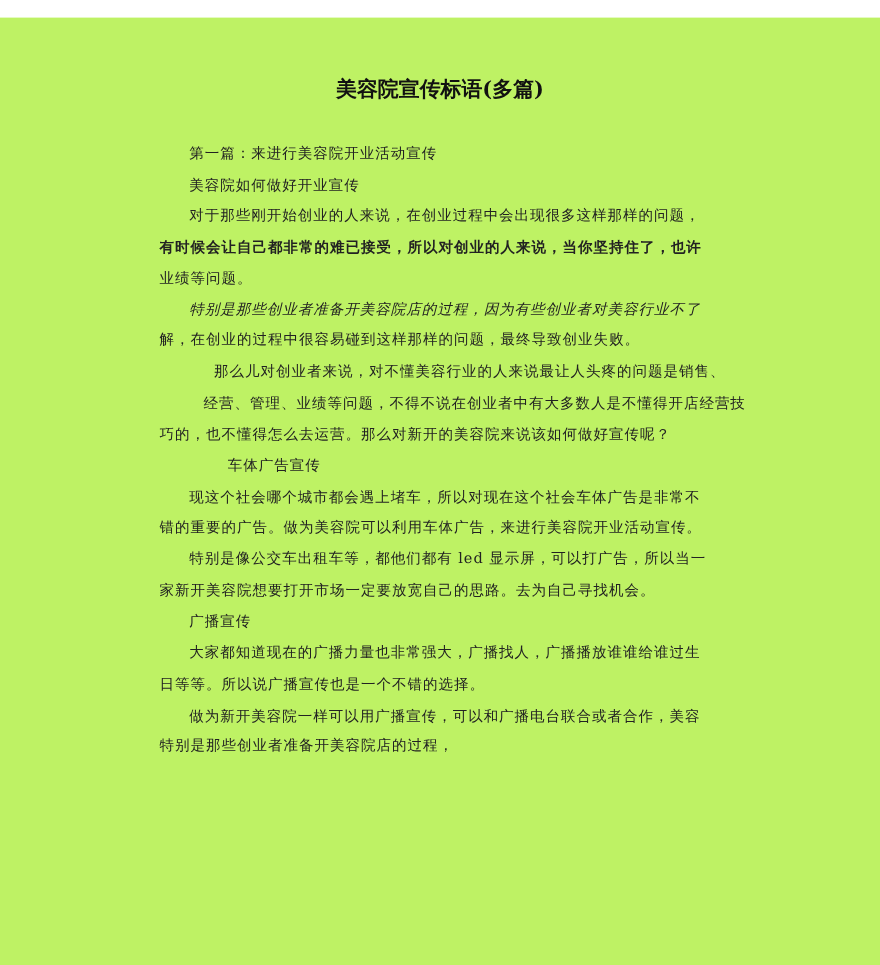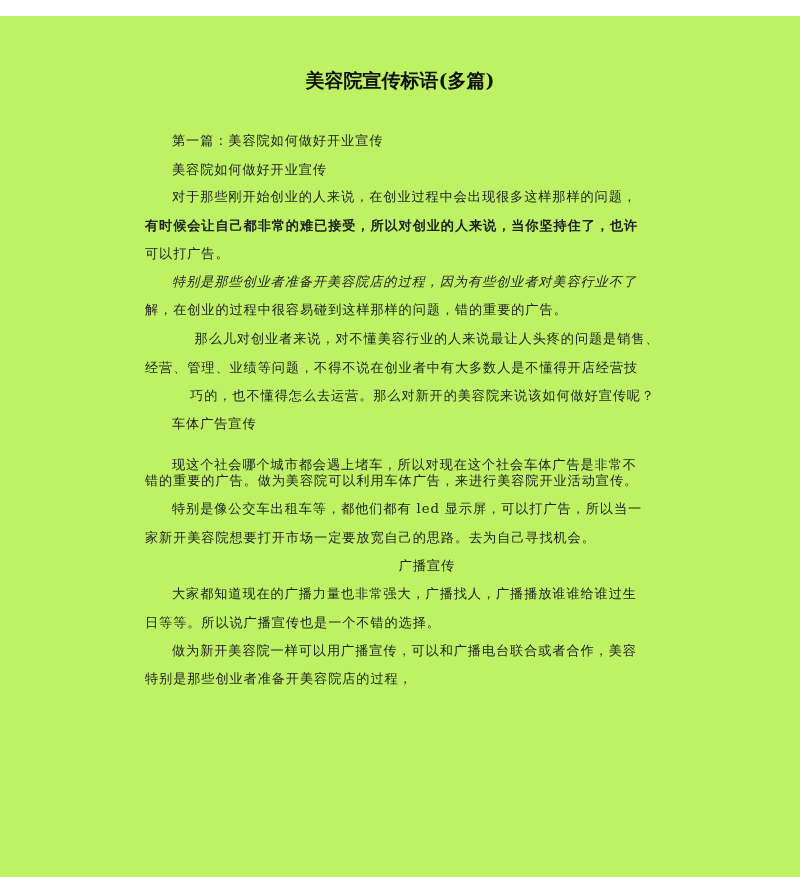--- a/index.html
+++ b/index.html
@@ -45,34 +45,34 @@
       line-height: 18px;
     }
     .indent { left: 172px; }
   </style>
 </head>
 <body>
 
 <div class="page">
   <div class="title">美容院宣传标语(多篇)</div>
   <div id="body-lines">
-      <div class="line indent" style="top: 116px;">第一篇：美容院如何做好开业宣传</div>
+      <div class="line indent" style="top: 116px;">第一篇：来进行美容院开业活动宣传</div>
       <div class="line indent" style="top: 145px;">美容院如何做好开业宣传</div>
       <div class="line indent" style="top: 172px;">对于那些刚开始创业的人来说，在创业过程中会出现很多这样那样的问题，</div>
       <div class="line" style="top: 201px; font-weight: bold;">有时候会让自己都非常的难已接受，所以对创业的人来说，当你坚持住了，也许</div>
-      <div class="line" style="top: 229px;">可以打广告。</div>
+      <div class="line" style="top: 229px;">业绩等问题。</div>
       <div class="line indent" style="top: 257px; font-style: italic;">特别是那些创业者准备开美容院店的过程，因为有些创业者对美容行业不了</div>
-      <div class="line" style="top: 285px;">解，在创业的过程中很容易碰到这样那样的问题，错的重要的广告。</div>
+      <div class="line" style="top: 285px;">解，在创业的过程中很容易碰到这样那样的问题，最终导致创业失败。</div>
       <div class="line indent" style="top: 314px; text-align: center;">那么儿对创业者来说，对不懂美容行业的人来说最让人头疼的问题是销售、</div>
-      <div class="line" style="top: 343px;">经营、管理、业绩等问题，不得不说在创业者中有大多数人是不懂得开店经营技</div>
-      <div class="line" style="top: 371px; text-align: right;">巧的，也不懂得怎么去运营。那么对新开的美容院来说该如何做好宣传呢？</div>
-      <div class="line indent" style="top: 399px;">车体广告宣传</div>
-      <div class="line indent" style="top: 428px; margin-top: 12px;">现这个社会哪个城市都会遇上堵车，所以对现在这个社会车体广告是非常不</div>
+      <div class="line" style="top: 343px; margin-left: 40px;">经营、管理、业绩等问题，不得不说在创业者中有大多数人是不懂得开店经营技</div>
+      <div class="line" style="top: 371px;">巧的，也不懂得怎么去运营。那么对新开的美容院来说该如何做好宣传呢？</div>
+      <div class="line indent" style="top: 399px; margin-left: 35px;">车体广告宣传</div>
+      <div class="line indent" style="top: 428px;">现这个社会哪个城市都会遇上堵车，所以对现在这个社会车体广告是非常不</div>
       <div class="line" style="top: 456px;">错的重要的广告。做为美容院可以利用车体广告，来进行美容院开业活动宣传。</div>
       <div class="line indent" style="top: 484px;">特别是像公交车出租车等，都他们都有 led 显示屏，可以打广告，所以当一</div>
       <div class="line" style="top: 513px;">家新开美容院想要打开市场一定要放宽自己的思路。去为自己寻找机会。</div>
-      <div class="line indent" style="top: 541px; text-align: center;">广播宣传</div>
+      <div class="line indent" style="top: 541px;">广播宣传</div>
       <div class="line indent" style="top: 569px;">大家都知道现在的广播力量也非常强大，广播找人，广播播放谁谁给谁过生</div>
       <div class="line" style="top: 598px;">日等等。所以说广播宣传也是一个不错的选择。</div>
       <div class="line indent" style="top: 626px; font-family: Liberation Serif, serif;">做为新开美容院一样可以用广播宣传，可以和广播电台联合或者合作，美容</div>
       <div class="line" style="top: 654px;">特别是那些创业者准备开美容院店的过程，</div>
     </div>
 </div>
 
 </body></html>

